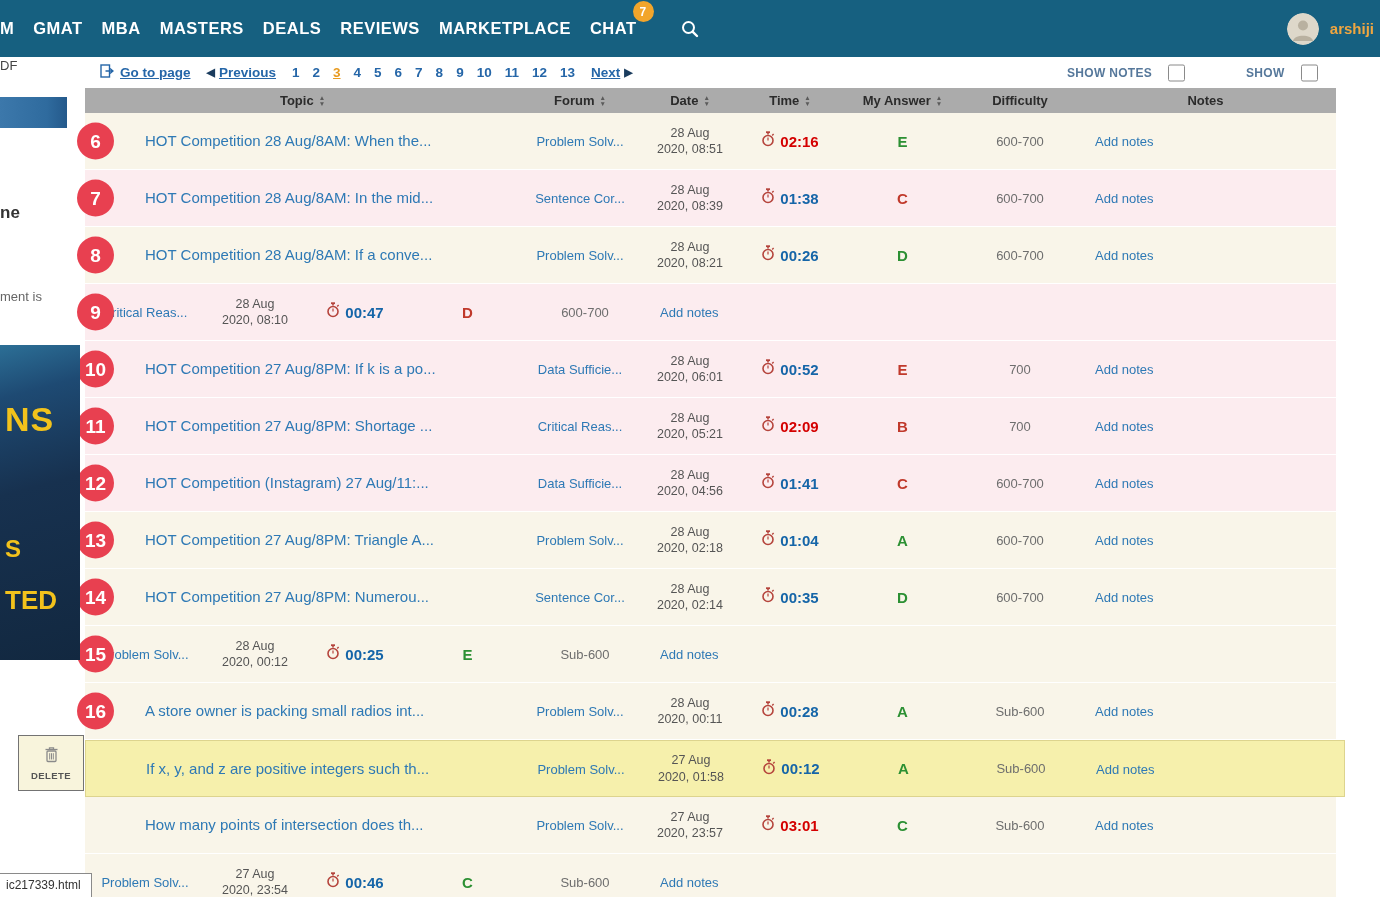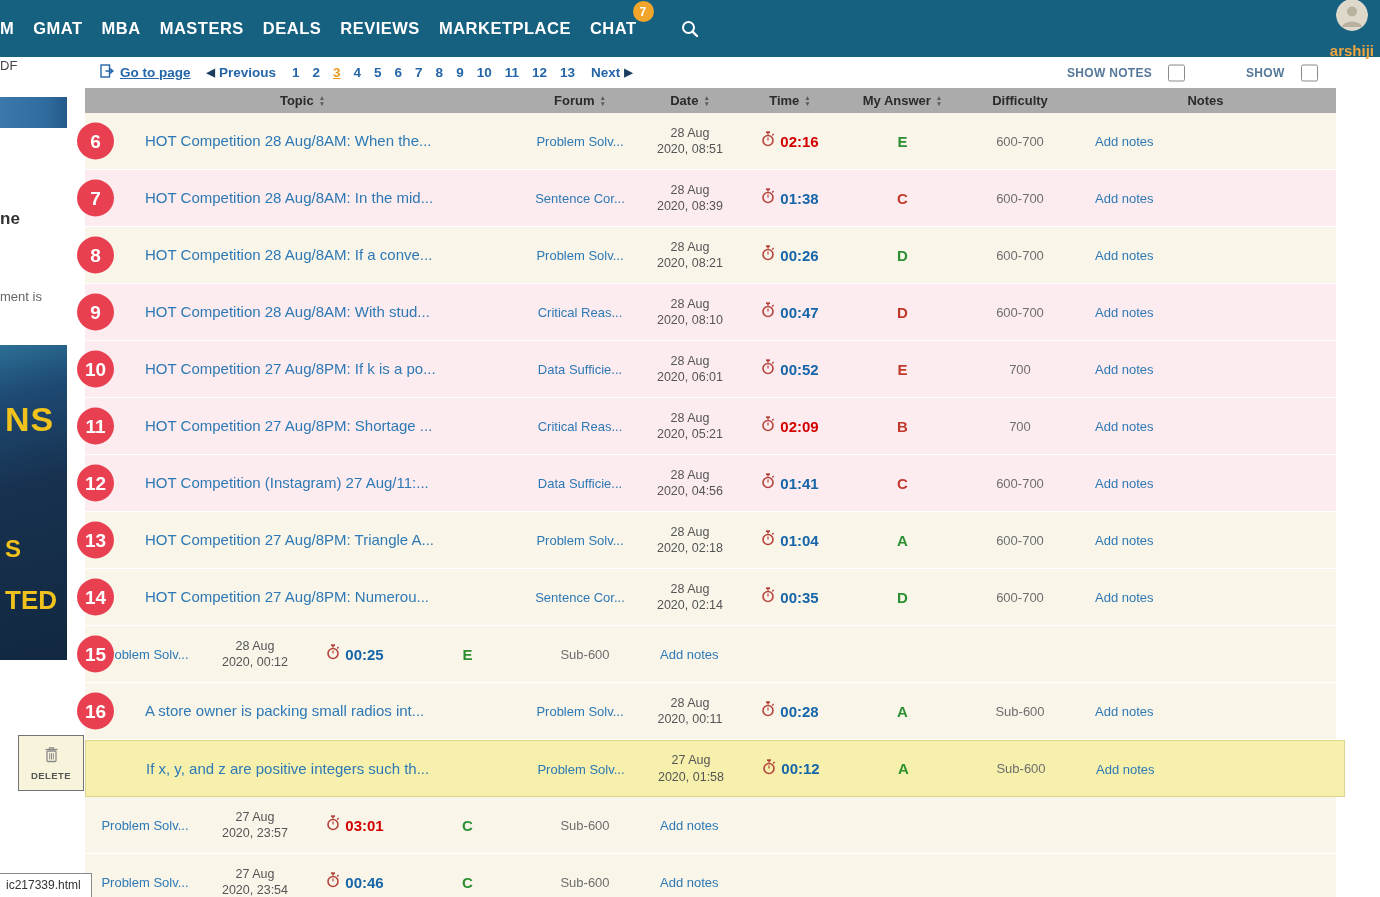--- a/index.html
+++ b/index.html
@@ -13,32 +13,32 @@
     display:flex;align-items:center;gap:19px;color:#fff;z-index:10;
   }
   .nav-item{font-weight:bold;font-size:16.5px;letter-spacing:0.5px;cursor:pointer;white-space:nowrap;}
   .chat-wrap{position:relative;}
   .chat-badge{
     position:absolute;top:-18px;right:-17px;width:21px;height:21px;border-radius:50%;
     background:#f2a52b;color:#fff;font-size:12px;font-weight:bold;
     display:flex;align-items:center;justify-content:center;
   }
   .nav-search{margin-left:24px;cursor:pointer;display:flex;align-items:center;}
-  .nav-right{margin-left:auto;display:flex;align-items:center;gap:11px;padding-right:6px;flex-direction:column;}
+  .nav-right{margin-left:auto;display:flex;align-items:center;gap:11px;padding-right:6px;}
   .avatar{width:32px;height:32px;border-radius:50%;overflow:hidden;cursor:pointer;flex:0 0 auto;}
   .username{color:#f0a640;font-weight:bold;font-size:15px;cursor:pointer;}
 
   
   .content{position:absolute;left:85px;top:57px;width:1251px;}
 
   
   .pagebar{height:31px;display:flex;align-items:center;padding-left:15px;position:relative;font-size:13.5px;}
   .goto{display:flex;gap:6px;align-items:center;color:#2566a8;font-weight:bold;text-decoration:underline;cursor:pointer;}
   .prev,.next{color:#2566a8;font-weight:bold;display:flex;align-items:center;gap:4px;cursor:pointer;margin-left:16px;}
-  .plabel{}
+  .plabel{text-decoration:underline;}
   .tri{font-size:11px;color:#1a3c5e;}
   .tri-left::before{content:"\25C0";}
   .tri-right::before{content:"\25B6";}
   .pages{display:flex;gap:13px;margin-left:16px;font-weight:bold;color:#2566a8;}
   .page-num{cursor:pointer;}
   .page-num.current{color:#e89b20;text-decoration:underline;}
   .toggle-group{position:absolute;top:50%;transform:translateY(-50%);display:flex;align-items:center;gap:16px;}
   .tg-notes{left:982px;}
   .tg-show{left:1161px;}
   .toggle-label{color:#56789b;font-size:12px;font-weight:bold;letter-spacing:0.3px;}
@@ -82,24 +82,24 @@
   .ans-wrong{color:#c0392b;}
   .cell-diff{width:110px;text-align:center;font-size:13px;color:#6e6e6e;}
   .cell-notes{flex:1;padding-left:20px;box-sizing:border-box;}
   .notes-link{color:#2e79b5;font-size:13px;cursor:pointer;}
 
   
   .frag{position:absolute;z-index:6;}
   .frag-df{left:0;top:58px;font-size:13px;color:#444;}
   .blue-block{position:absolute;left:0;top:97px;width:67px;height:31px;
     background:linear-gradient(90deg,#3c78ab 0%,#2f6b9e 70%,#24598b 100%);z-index:6;cursor:pointer;}
-  .frag-ne{left:0;top:209px;font-size:17px;font-weight:bold;color:#333;}
+  .frag-ne{left:0;top:203px;font-size:17px;font-weight:bold;color:#333;}
   .frag-ment{left:0;top:289px;font-size:13px;color:#666;}
   .book-banner{
-    position:absolute;left:0;top:345px;width:67px;height:315px;z-index:6;cursor:pointer;
+    position:absolute;left:0;top:345px;width:80px;height:315px;z-index:6;cursor:pointer;
     background:linear-gradient(165deg,#2c6f96 0%,#1e4a73 16%,#17314f 45%,#122840 100%);
   }
   .book-line{position:absolute;color:#f2c21c;font-weight:bold;left:5px;}
   .book-line-0{top:55px;font-size:34px;letter-spacing:1px;}
   .book-line-1{top:190px;font-size:24px;}
   .book-line-2{top:240px;font-size:26px;}
   .delete-panel{
     position:absolute;left:18px;top:735px;width:66px;height:56px;z-index:7;
     background:#f8f4dc;border:1px solid #737373;box-sizing:border-box;cursor:pointer;
     display:flex;flex-direction:column;align-items:center;justify-content:center;gap:3px;
@@ -304,23 +304,20 @@
       <span class="time-val time-normal">00:26</span>
     </span>
     <span class="cell-ans ans-correct">D</span>
     <span class="cell-diff">600-700</span>
     <span class="cell-notes">
       <a class="notes-link">Add notes</a>
     </span>
   </div>
       <div class="trow row-wrong">
     <span class="badge">9</span>
-    <span class="cell-topic">
-      <a class="topic-link">HOT Competition 28 Aug/8AM: With stud...</a>
-    </span>
     <span class="cell-forum">
       <a class="forum-link">Critical Reas...</a>
     </span>
     <span class="cell-date">
       <span>28 Aug</span><br>
       <span>2020, 08:10</span>
     </span>
     <span class="cell-time">
       <span class="stopwatch">
         <svg width="14" height="16" viewBox="0 0 14 16">
@@ -571,20 +568,23 @@
       <span class="time-val time-normal">00:12</span>
     </span>
     <span class="cell-ans ans-correct">A</span>
     <span class="cell-diff">Sub-600</span>
     <span class="cell-notes">
       <a class="notes-link">Add notes</a>
     </span>
   </div>
       <div class="trow row-ok">
 
+    <span class="cell-topic">
+      <a class="topic-link">How many points of intersection does th...</a>
+    </span>
     <span class="cell-forum">
       <a class="forum-link">Problem Solv...</a>
     </span>
     <span class="cell-date">
       <span>27 Aug</span><br>
       <span>2020, 23:57</span>
     </span>
     <span class="cell-time">
       <span class="stopwatch">
         <svg width="14" height="16" viewBox="0 0 14 16">

